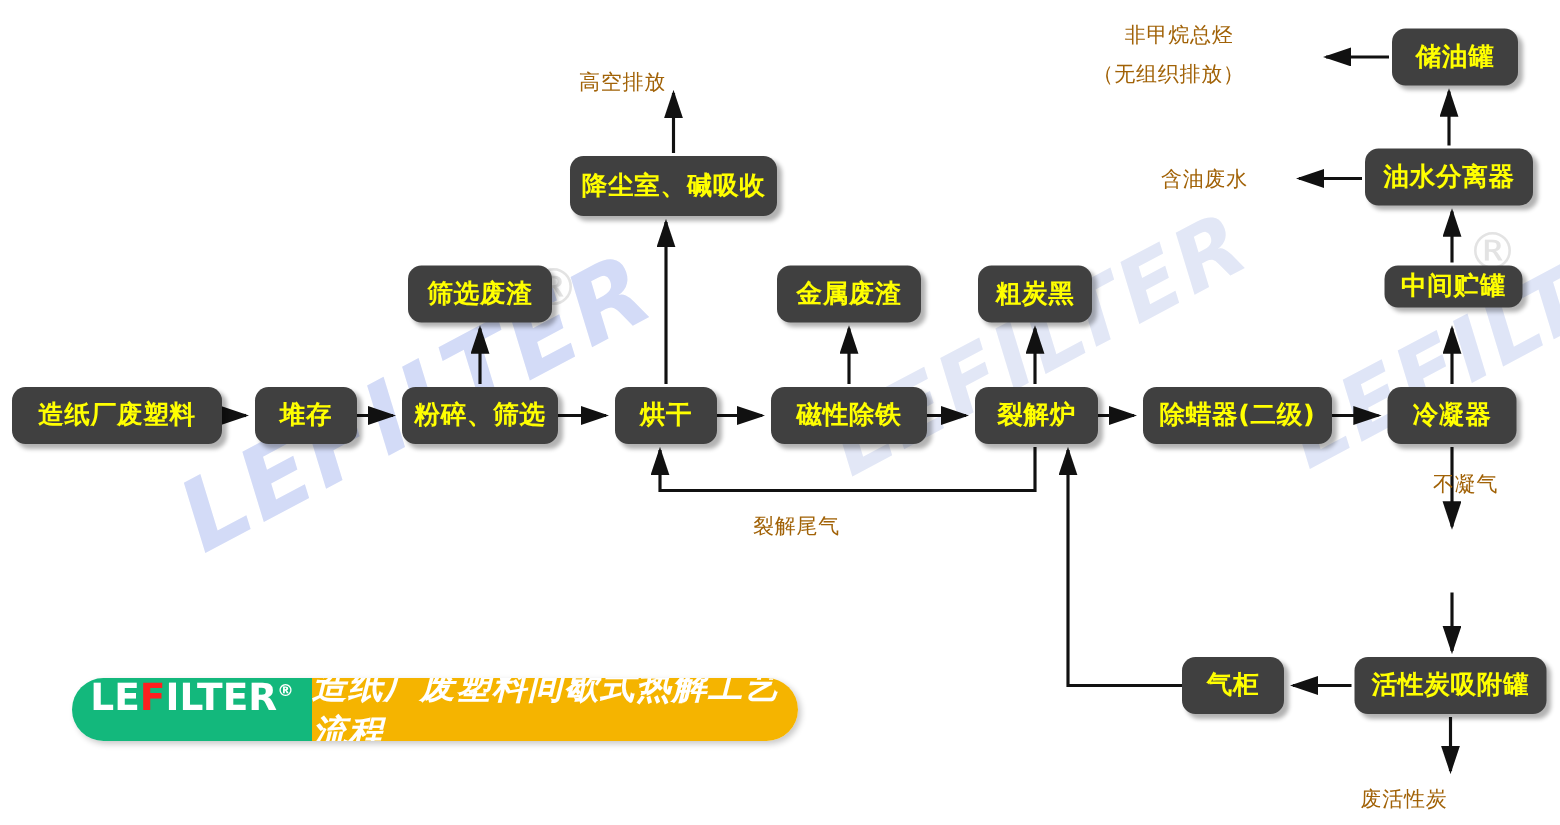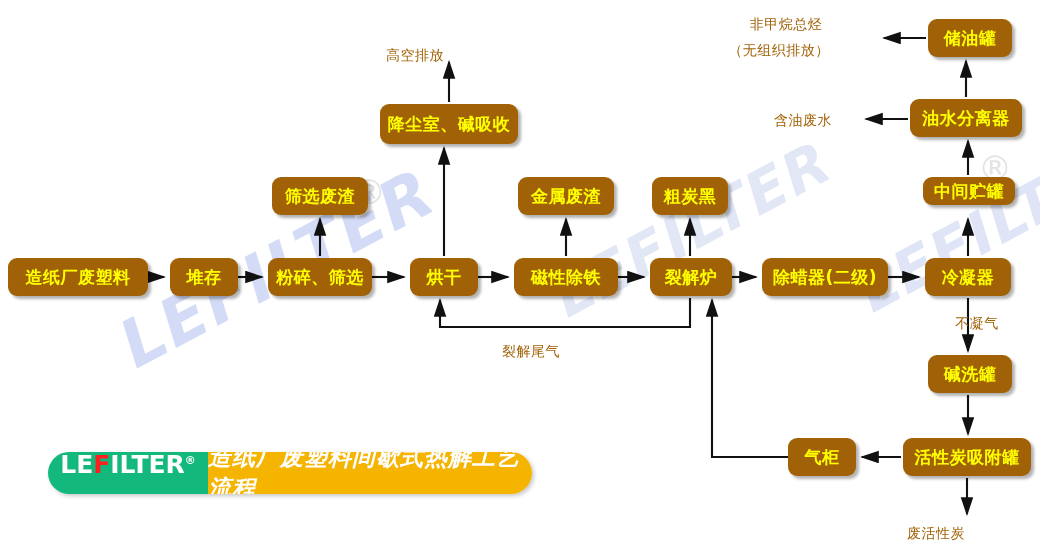--- a/index.html
+++ b/index.html
@@ -51,21 +51,21 @@
     width: 1040px;
     height: 550px;
     z-index: 1;
     pointer-events: none;
   }
 
   
   .node {
     position: absolute;
     z-index: 2;
-    background: #a16207;
+    background: #404040;
     border-radius: 9px;
     color: #ffff00;
     font-weight: bold;
     display: flex;
     align-items: center;
     justify-content: center;
     text-align: center;
     box-shadow: 3px 3px 3px rgba(0,0,0,0.30);
     letter-spacing: 0.5px;
     line-height: 1.1;
@@ -192,21 +192,20 @@
   <div class="node" style="left:380px;top:104px;width:138px;height:40px;">降尘室、碱吸收</div>
   <div class="node" style="left:514px;top:258px;width:104px;height:38px;">磁性除铁</div>
   <div class="node" style="left:518px;top:177px;width:96px;height:38px;">金属废渣</div>
   <div class="node" style="left:650px;top:258px;width:82px;height:38px;">裂解炉</div>
   <div class="node" style="left:652px;top:177px;width:76px;height:38px;">粗炭黑</div>
   <div class="node" style="left:762px;top:258px;width:126px;height:38px;">除蜡器(二级)</div>
   <div class="node" style="left:925px;top:258px;width:86px;height:38px;text-align:center;">冷凝器</div>
   <div class="node" style="left:923px;top:177px;width:92px;height:28px;">中间贮罐</div>
   <div class="node" style="left:910px;top:99px;width:112px;height:38px;">油水分离器</div>
   <div class="node" style="left:928px;top:19px;width:84px;height:38px;">储油罐</div>
-  <div class="node" style="left:928px;top:355px;width:84px;height:38px;">碱洗罐</div>
   <div class="node" style="left:903px;top:438px;width:128px;height:38px;">活性炭吸附罐</div>
   <div class="node" style="left:788px;top:438px;width:68px;height:38px;">气柜</div>
 
   <div class="note ctr" style="left: 415px; top: 45px; transform: translateX(-50%);">高空排放</div>
   <div class="note ctr" style="left: 531px; top: 341px; transform: translateX(-50%);">裂解尾气</div>
   <div class="note ctr" style="left: 786px; top: 14px; transform: translateX(-50%);">非甲烷总烃</div>
   <div class="note ctr" style="left: 779px; top: 40px; transform: translateX(-50%);">（无组织排放）</div>
   <div class="note ctr" style="left: 803px; top: 110px; transform: translateX(-50%);">含油废水</div>
   <div class="note ctr" style="left: 977px; top: 313px; transform: translateX(-50%);">不凝气</div>
   <div class="note ctr" style="left: 936px; top: 523px; transform: translateX(-50%);">废活性炭</div>

